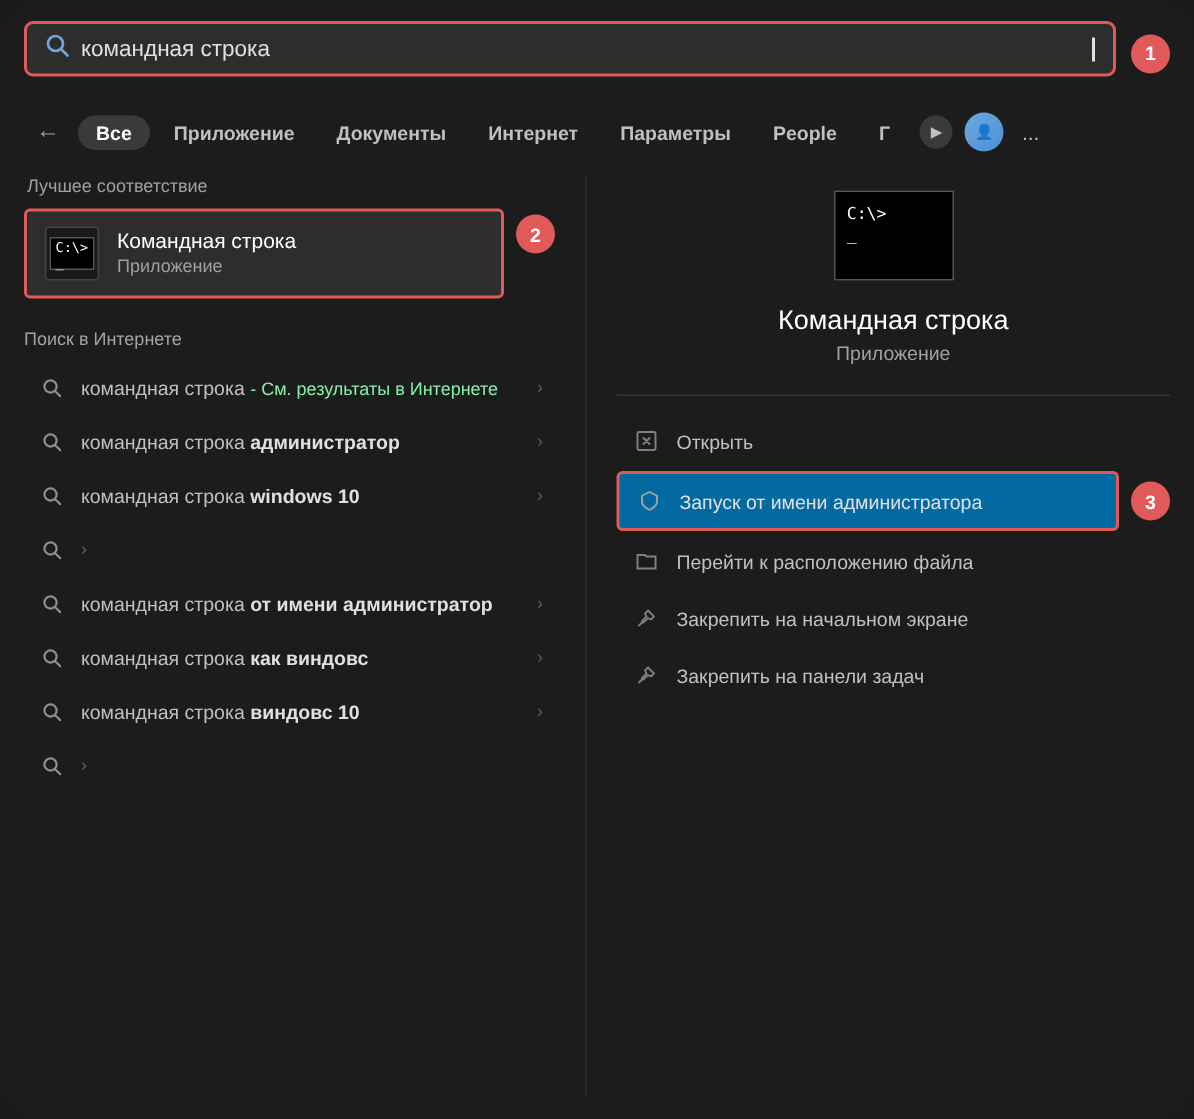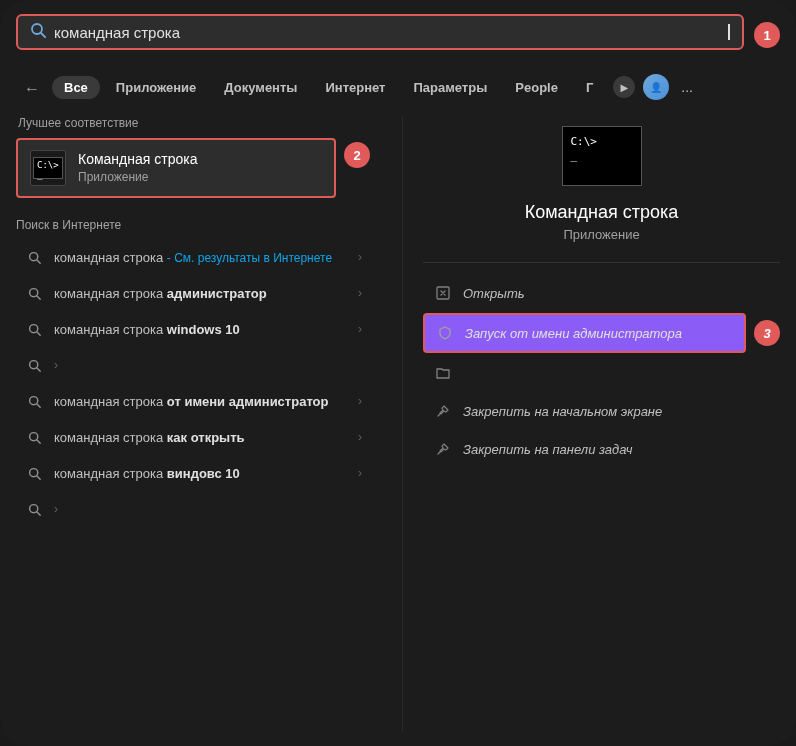--- a/index.html
+++ b/index.html
@@ -127,21 +127,21 @@
       color: #c0c0c0;
       font-size: 14px;
       cursor: pointer;
       padding: 2px 4px;
     }
 
     
     .main-content {
       display: flex;
       flex: 1;
-      gap: 16px;
+      gap: 4px;
     }
 
     
     .left-panel {
       width: 370px;
       flex-shrink: 0;
       padding-right: 16px;
     }
 
     .section-label {
@@ -285,33 +285,32 @@
       background: #333;
       margin-bottom: 12px;
     }
 
     
     .context-menu {
       width: 100%;
       display: flex;
       flex-direction: column;
       gap: 2px;
-      font-style: italic;
     }
     .context-item {
       display: flex;
       align-items: center;
       padding: 8px 10px;
       border-radius: 4px;
       cursor: pointer;
       font-size: 13px;
       color: #c0c0c0;
     }
     .context-item.highlighted {
-      background: #8b5cf6;
+      background: #0369a1;
       border: 2px solid #e05a5a;
       color: #e0e0e0;
     }
     .context-item-icon {
       width: 20px;
       height: 20px;
       display: flex;
       align-items: center;
       justify-content: center;
       margin-right: 10px;
@@ -385,21 +384,21 @@
       <div class="search-results-list">
 
         <div class="search-result-item">
           <div class="search-result-icon">
             <svg width="13" height="13" viewBox="0 0 16 16" fill="none">
                 <circle cx="7" cy="7" r="5" stroke="#909090" stroke-width="1.8"></circle>
                 <line x1="11" y1="11" x2="15" y2="15" stroke="#909090" stroke-width="1.8" stroke-linecap="round"></line>
               </svg>
           </div>
           <div class="search-result-text">
-            командная строка <span style="color:#0ea5e9;font-size:12px;">- См. результаты в Интернете</span>
+            командная строка <span style="color:#86efac;font-size:12px;">- См. результаты в Интернете</span>
           </div>
           <div class="search-result-arrow">›</div>
         </div>
 
         <div class="search-result-item">
           <div class="search-result-icon">
             <svg width="13" height="13" viewBox="0 0 16 16" fill="none">
                 <circle cx="7" cy="7" r="5" stroke="#909090" stroke-width="1.8"></circle>
                 <line x1="11" y1="11" x2="15" y2="15" stroke="#909090" stroke-width="1.8" stroke-linecap="round"></line>
               </svg>
@@ -447,21 +446,21 @@
         </div>
 
         <div class="search-result-item">
           <div class="search-result-icon">
             <svg width="13" height="13" viewBox="0 0 16 16" fill="none">
                 <circle cx="7" cy="7" r="5" stroke="#909090" stroke-width="1.8"></circle>
                 <line x1="11" y1="11" x2="15" y2="15" stroke="#909090" stroke-width="1.8" stroke-linecap="round"></line>
               </svg>
           </div>
           <div class="search-result-text">
-            командная строка <strong>как открыть</strong>
+            командная строка <strong>как виндовс</strong>
           </div>
           <div class="search-result-arrow">›</div>
         </div>
 
         <div class="search-result-item">
           <div class="search-result-icon">
             <svg width="13" height="13" viewBox="0 0 16 16" fill="none">
                 <circle cx="7" cy="7" r="5" stroke="#909090" stroke-width="1.8"></circle>
                 <line x1="11" y1="11" x2="15" y2="15" stroke="#909090" stroke-width="1.8" stroke-linecap="round"></line>
               </svg>
@@ -515,20 +514,21 @@
           </div>
           <div class="badge">3</div>
         </div>
 
         <div class="context-item">
           <div class="context-item-icon">
             <svg width="14" height="14" viewBox="0 0 14 14" fill="none">
                 <path d="M1 3h5l1 1h6v8H1V3Z" stroke="#808080" stroke-width="1.3" fill="none"></path>
               </svg>
           </div>
+          <span>Перейти к расположению файла</span>
         </div>
 
         <div class="context-item">
           <div class="context-item-icon">
             <svg width="14" height="14" viewBox="0 0 14 14" fill="none">
                 <path d="M8 2L12 6L10 8L8 7L5 10L4 9L7 6L6 4L8 2Z" stroke="#808080" stroke-width="1.2" fill="none"></path>
                 <line x1="4" y1="10" x2="2" y2="12" stroke="#808080" stroke-width="1.2" stroke-linecap="round"></line>
               </svg>
           </div>
           <span>Закрепить на начальном экране</span>

